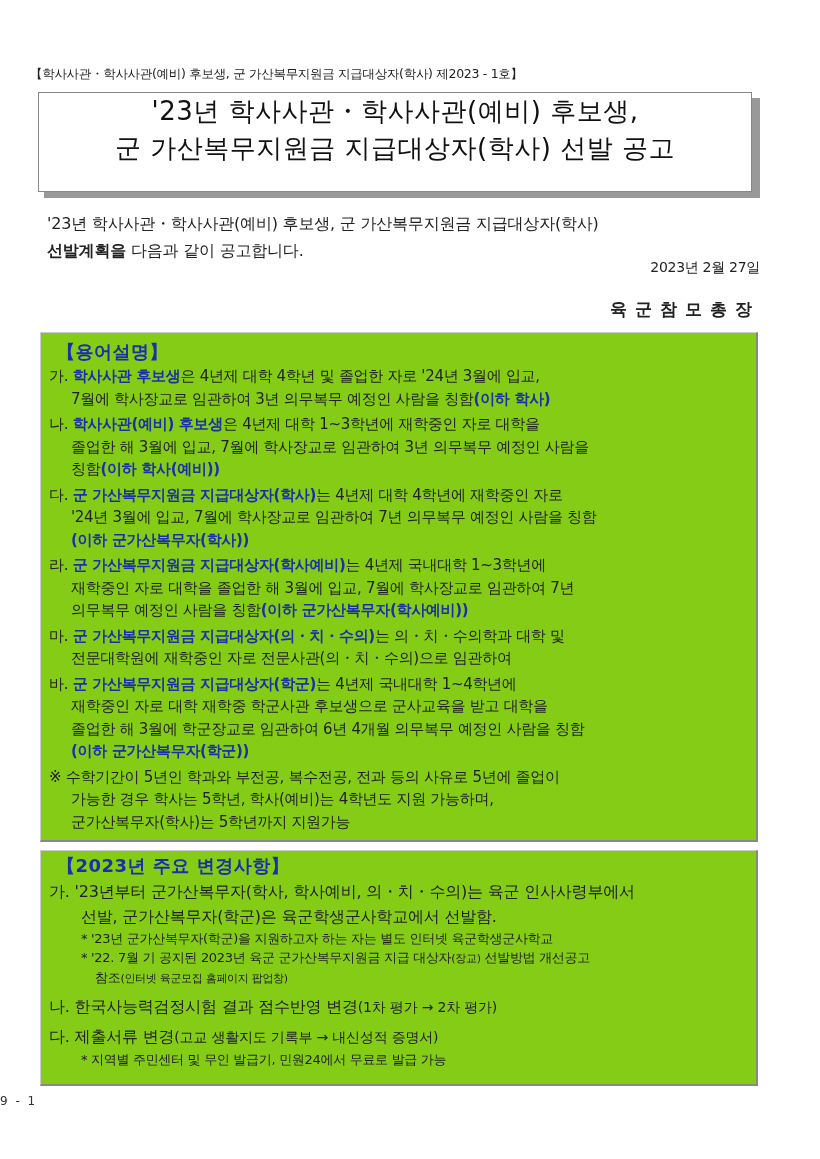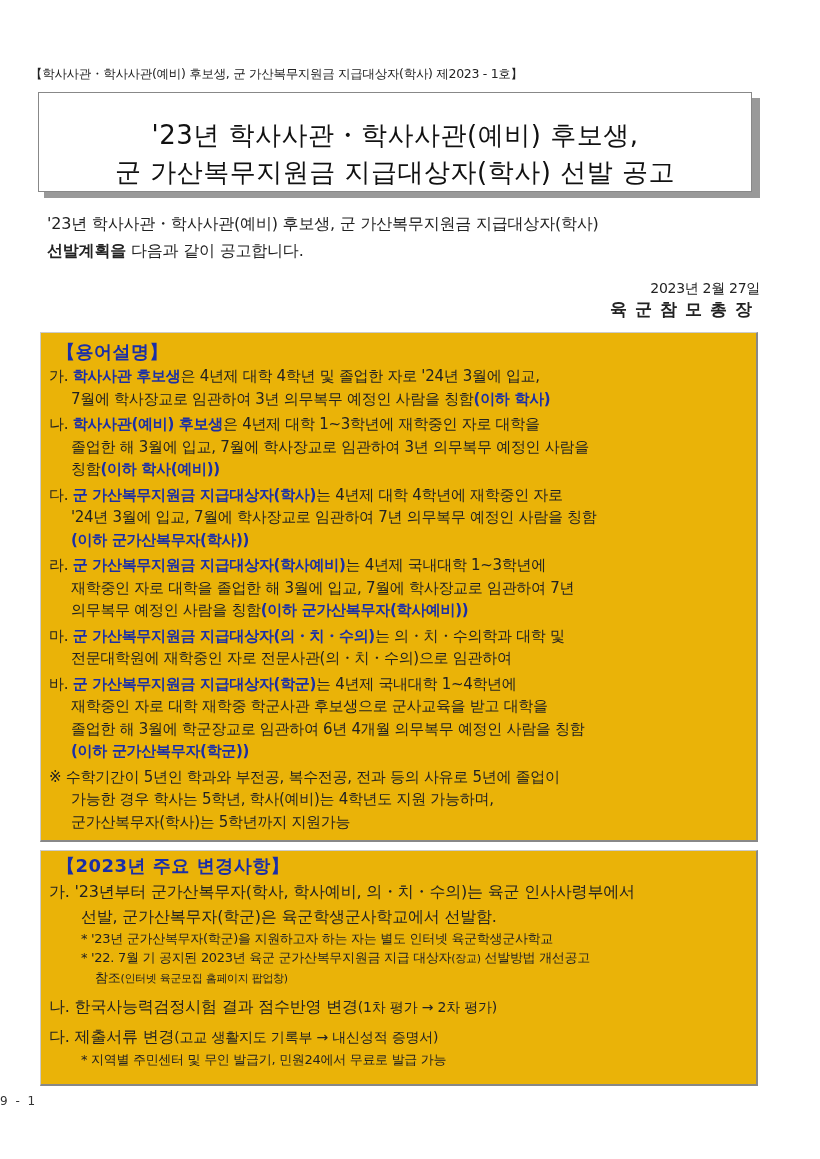--- a/index.html
+++ b/index.html
@@ -16,41 +16,41 @@
     white-space: nowrap;
   }
   .title-wrap { position: absolute; left: 38px; top: 92px; width: 722px; height: 106px; }
   .title-shadow {
     position: absolute; left: 6px; top: 6px; width: 716px; height: 100px;
     background: #999999;
   }
   .title-box {
     position: absolute; left: 0; top: 0; width: 714px; height: 100px;
     background: #fff; border: 1px solid #888;
-    display: flex; flex-direction: column; justify-content: flex-end; align-items: center;
+    display: flex; flex-direction: column; justify-content: flex-start; align-items: center;
   }
   .title-line {
     font-size: 26px; line-height: 37px; color: #111; letter-spacing: 0.5px;
     white-space: nowrap;
   }
   .intro {
     position: absolute; left: 47px; top: 210px; width: 720px;
     font-size: 16px; line-height: 27px; color: #222; letter-spacing: -0.2px;
   }
   .intro .bold { font-weight: bold; }
   .date {
-    position: absolute; right: 60px; top: 280px;
+    position: absolute; right: 60px; top: 259px;
     font-size: 14px; color: #222; letter-spacing: -0.3px;
   }
   .signer {
     position: absolute; right: 60px; top: 298px;
     font-size: 17px; font-weight: bold; color: #222; letter-spacing: 8px;
   }
   .box {
-    position: absolute; background: #eab308;
+    position: absolute; background: #84cc16;
     border-top: 1px solid #ccc; border-left: 1px solid #ccc;
     border-right: 2px solid #888; border-bottom: 2px solid #888;
   }
   .box1 { left: 40px; top: 332px; width: 718px; height: 510px; padding: 6px 0 0 8px; }
   .box2 { left: 40px; top: 850px; width: 718px; height: 236px; padding: 2px 0 0 8px; }
   .box-heading {
     font-size: 18px; font-weight: bold; color: #1a2fa8; line-height: 26px;
     letter-spacing: 0.5px; padding-left: 8px;
   }
   .item { font-size: 15px; line-height: 22.5px; color: #222; letter-spacing: -0.3px; margin-bottom: 3px; }

